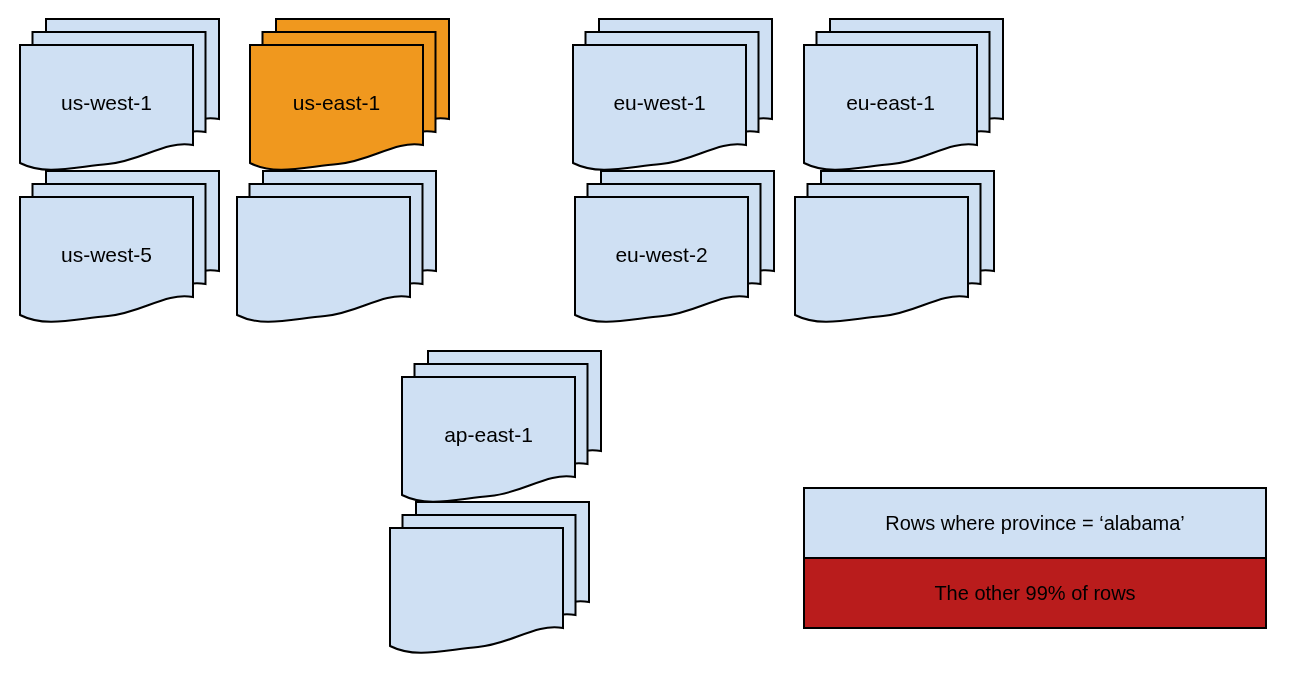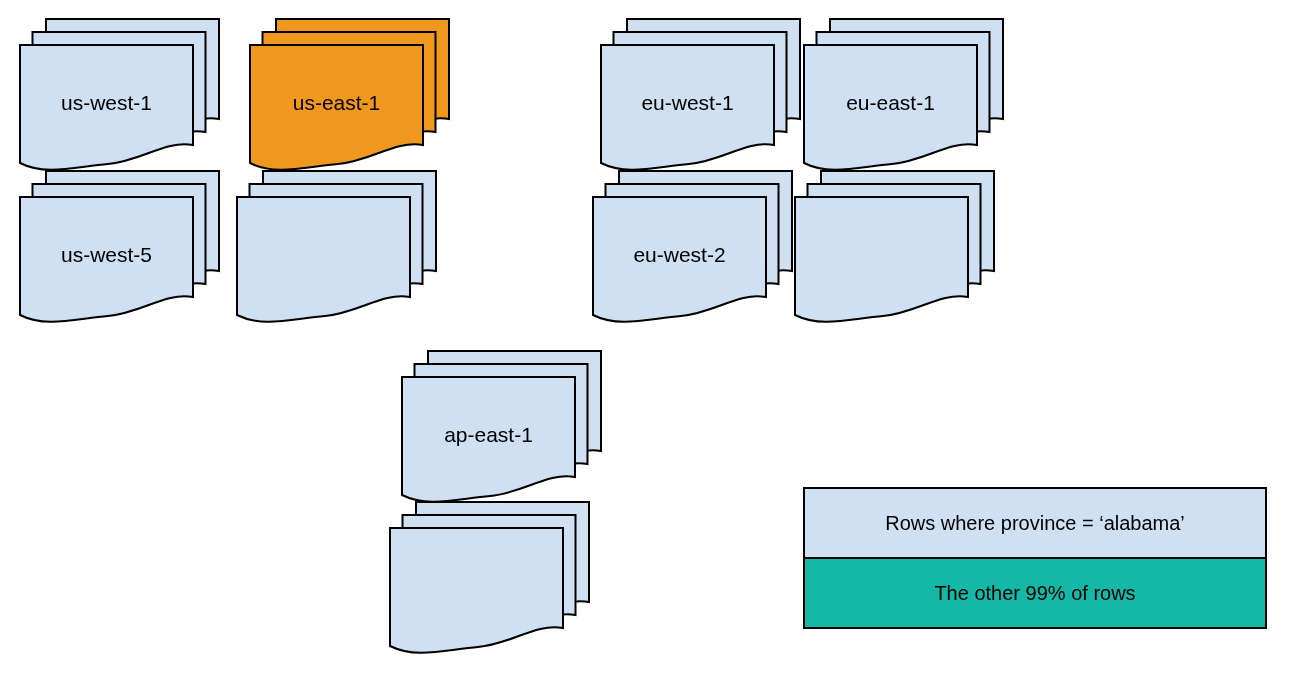--- a/index.html
+++ b/index.html
@@ -85,21 +85,21 @@
 
   <div class="stack" style="left: 249px; top: 18px;">
     <svg width="204" height="158" viewBox="0 0 204 158">
       <path class="doc doc-back" transform="translate(27,1)" d="M0,0 H173 V100 C145,95 122,116 88,119 C54,122 26,131 0,118 Z" fill="#f0981e" stroke="#000000"></path>
       <path class="doc doc-mid" transform="translate(13.5,14)" d="M0,0 H173 V100 C145,95 122,116 88,119 C54,122 26,131 0,118 Z" fill="#f0981e" stroke="#000000"></path>
       <path class="doc doc-front" transform="translate(1,27)" d="M0,0 H173 V100 C145,95 122,116 88,119 C54,122 26,131 0,118 Z" fill="#f0981e" stroke="#000000"></path>
     </svg>
     <div class="stack-label">us-east-1</div>
   </div>
 
-  <div class="stack" style="left: 572px; top: 18px; margin-left: 28px;">
+  <div class="stack" style="left: 572px; top: 18px;">
     <svg width="204" height="158" viewBox="0 0 204 158">
       <path class="doc doc-back" transform="translate(27,1)" d="M0,0 H173 V100 C145,95 122,116 88,119 C54,122 26,131 0,118 Z" fill="#cfe0f3" stroke="#000000"></path>
       <path class="doc doc-mid" transform="translate(13.5,14)" d="M0,0 H173 V100 C145,95 122,116 88,119 C54,122 26,131 0,118 Z" fill="#cfe0f3" stroke="#000000"></path>
       <path class="doc doc-front" transform="translate(1,27)" d="M0,0 H173 V100 C145,95 122,116 88,119 C54,122 26,131 0,118 Z" fill="#cfe0f3" stroke="#000000"></path>
     </svg>
     <div class="stack-label">eu-west-1</div>
   </div>
 
   <div class="stack" style="left: 803px; top: 18px;">
     <svg width="204" height="158" viewBox="0 0 204 158">
@@ -120,21 +120,21 @@
   </div>
 
   <div class="stack" style="left: 236px; top: 170px;">
     <svg width="204" height="158" viewBox="0 0 204 158">
       <path class="doc doc-back" transform="translate(27,1)" d="M0,0 H173 V100 C145,95 122,116 88,119 C54,122 26,131 0,118 Z" fill="#cfe0f3" stroke="#000000"></path>
       <path class="doc doc-mid" transform="translate(13.5,14)" d="M0,0 H173 V100 C145,95 122,116 88,119 C54,122 26,131 0,118 Z" fill="#cfe0f3" stroke="#000000"></path>
       <path class="doc doc-front" transform="translate(1,27)" d="M0,0 H173 V100 C145,95 122,116 88,119 C54,122 26,131 0,118 Z" fill="#cfe0f3" stroke="#000000"></path>
     </svg>
   </div>
 
-  <div class="stack" style="left: 574px; top: 170px; margin-left: 18px;">
+  <div class="stack" style="left: 574px; top: 170px;">
     <svg width="204" height="158" viewBox="0 0 204 158">
       <path class="doc doc-back" transform="translate(27,1)" d="M0,0 H173 V100 C145,95 122,116 88,119 C54,122 26,131 0,118 Z" fill="#cfe0f3" stroke="#000000"></path>
       <path class="doc doc-mid" transform="translate(13.5,14)" d="M0,0 H173 V100 C145,95 122,116 88,119 C54,122 26,131 0,118 Z" fill="#cfe0f3" stroke="#000000"></path>
       <path class="doc doc-front" transform="translate(1,27)" d="M0,0 H173 V100 C145,95 122,116 88,119 C54,122 26,131 0,118 Z" fill="#cfe0f3" stroke="#000000"></path>
     </svg>
     <div class="stack-label">eu-west-2</div>
   </div>
 
   <div class="stack" style="left: 794px; top: 170px;">
     <svg width="204" height="158" viewBox="0 0 204 158">
@@ -159,17 +159,17 @@
       <path class="doc doc-mid" transform="translate(13.5,14)" d="M0,0 H173 V100 C145,95 122,116 88,119 C54,122 26,131 0,118 Z" fill="#cfe0f3" stroke="#000000"></path>
       <path class="doc doc-front" transform="translate(1,27)" d="M0,0 H173 V100 C145,95 122,116 88,119 C54,122 26,131 0,118 Z" fill="#cfe0f3" stroke="#000000"></path>
     </svg>
   </div>
 </div>
 
   <div class="legend">
     <div class="legend-row" style="background: rgb(207, 224, 243);">
       <span>Rows where province = ‘alabama’</span>
     </div>
-    <div class="legend-row" style="background: #14b8a6;">
+    <div class="legend-row" style="background: #b91c1c;">
       <span>The other 99% of rows</span>
     </div>
   </div>
 </div>
 
 </body></html>

